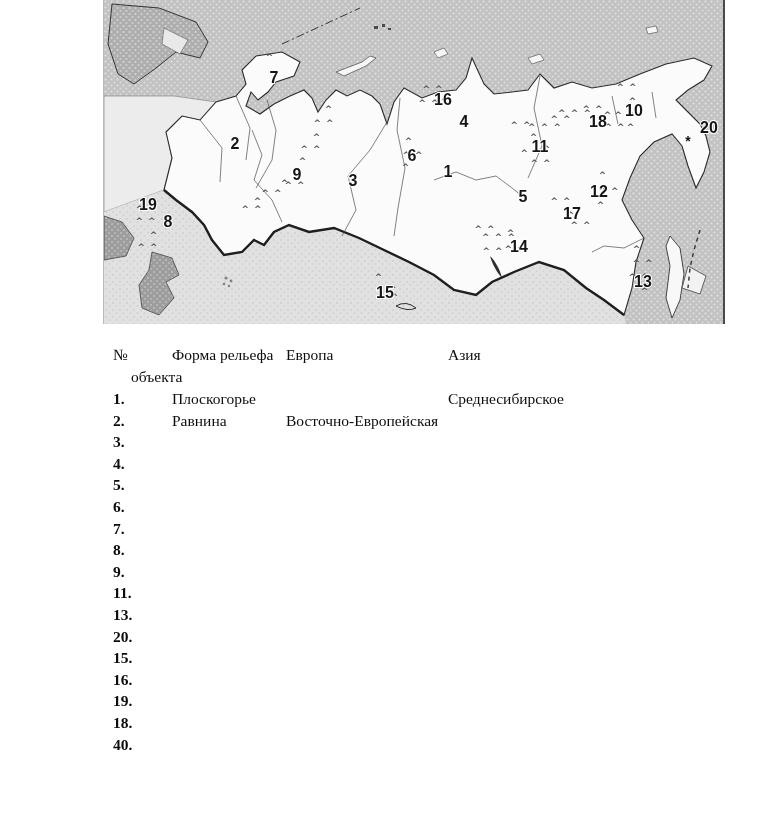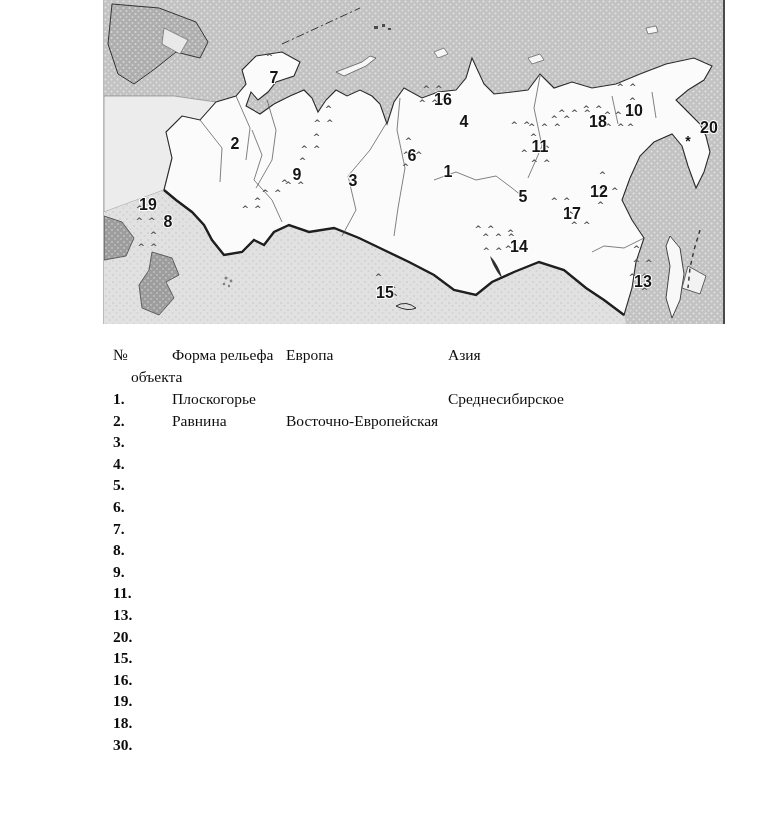--- a/index.html
+++ b/index.html
@@ -302,21 +302,21 @@
           <span class="cell c-eur"></span>
           <span class="cell c-asia"></span>
         </div>
         <div class="trow">
           <span class="cell c-num bold">18.</span>
           <span class="cell c-form"></span>
           <span class="cell c-eur"></span>
           <span class="cell c-asia"></span>
         </div>
         <div class="trow">
-          <span class="cell c-num bold">30.</span>
+          <span class="cell c-num bold">40.</span>
           <span class="cell c-form"></span>
           <span class="cell c-eur"></span>
           <span class="cell c-asia"></span>
         </div>
       </div>
   </div>
 
 </div>
 
 </body></html>

